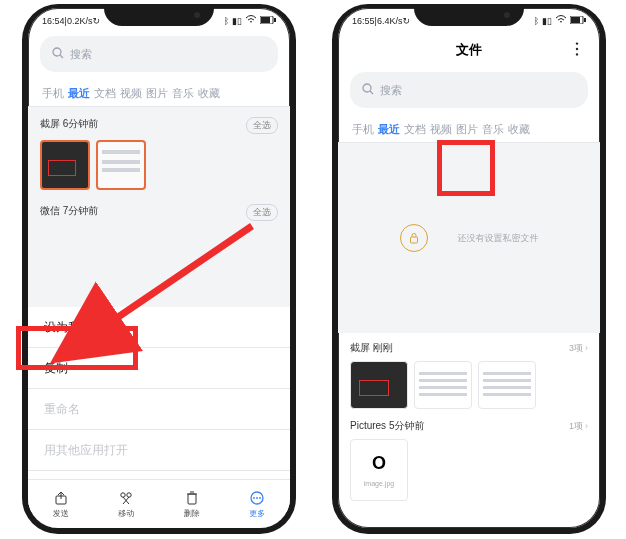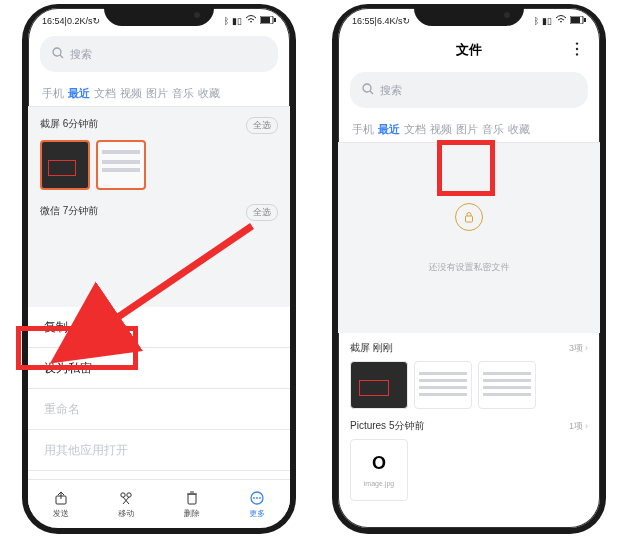--- a/index.html
+++ b/index.html
@@ -166,21 +166,21 @@
   }
   .tbtn .ic { width:16px; height:16px; }
   .tbtn.more-btn .ic { color: var(--blue); }
   .tbtn.more-btn { color: var(--blue); }
 
   
   .right .scroll-area {
     background: var(--light-bg);
     height: 190px;
     display:flex; align-items:center; justify-content:center;
-    flex-direction:column;
+    flex-direction:row;
     gap:30px;
     position:relative;
   }
   .lock-circle {
     width:26px; height:26px; border-radius:50%;
     border:1.5px solid #d9a23a;
     display:flex; align-items:center; justify-content:center;
     color:#d9a23a;
   }
   .empty-cap {
@@ -315,24 +315,24 @@
       <div class="thumb list sel"></div>
     </div>
     <div class="section-head">
       <span>微信  7分钟前</span>
       <span class="pill">全选</span>
     </div>
   </div>
 
   <div class="sheet">
     <div class="sheet-item">
+        <span>设为私密</span>
+      </div>
+    <div class="sheet-item">
         <span>复制</span>
-      </div>
-    <div class="sheet-item">
-        <span>设为私密</span>
       </div>
     <div class="sheet-item disabled">
         <span>重命名</span>
       </div>
     <div class="sheet-item disabled">
         <span>用其他应用打开</span>
       </div>
     <div class="sheet-item disabled">
         <span>详情</span>
       </div>

